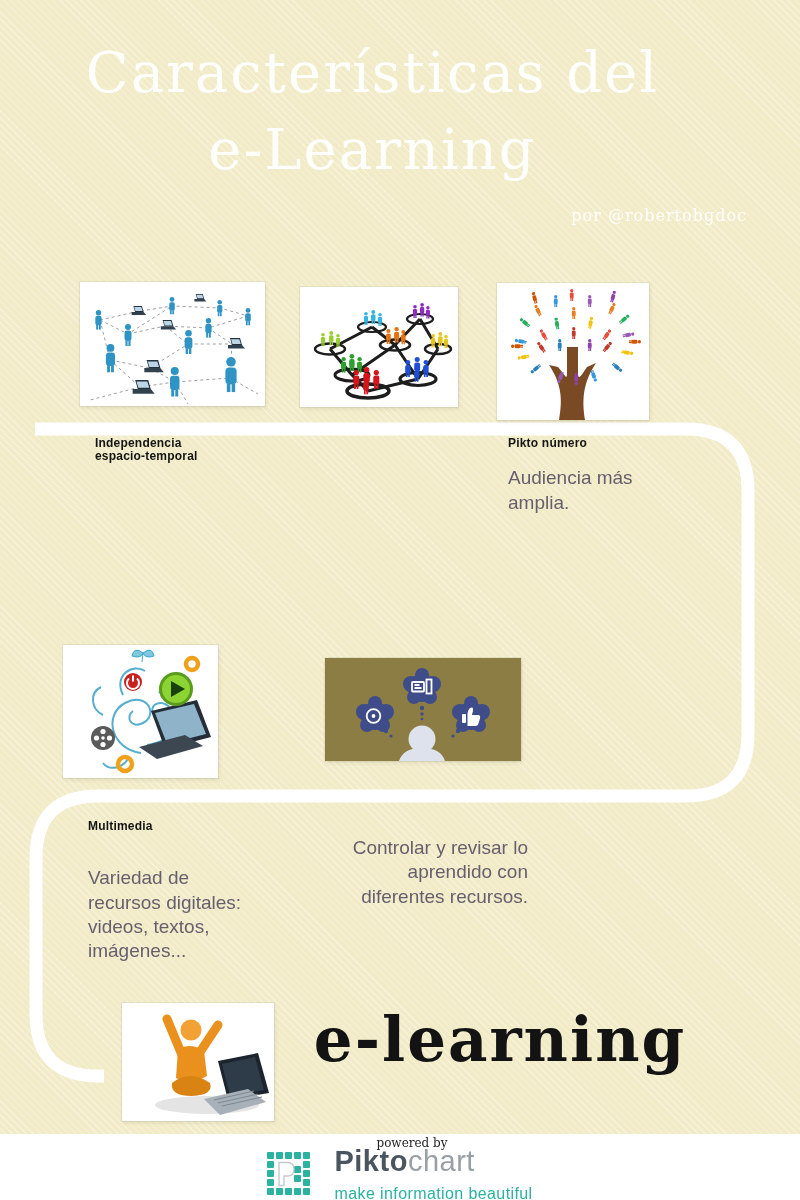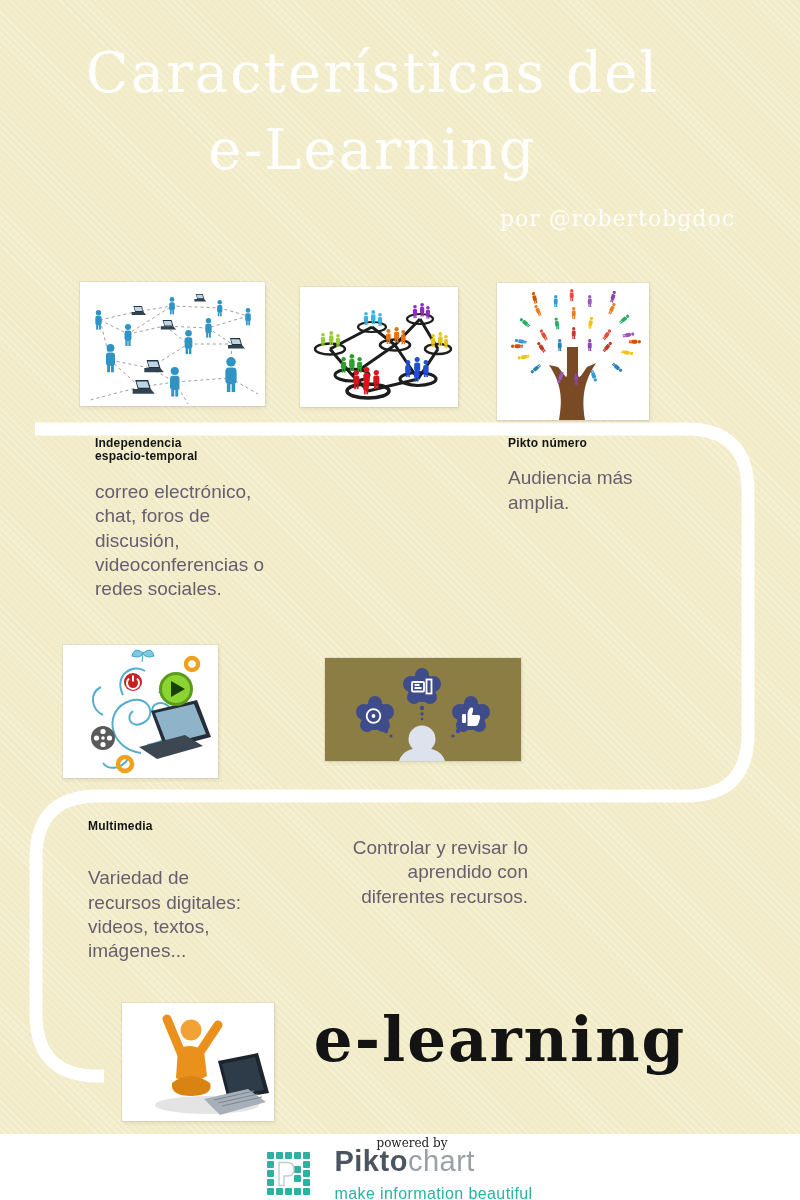--- a/index.html
+++ b/index.html
@@ -10,22 +10,22 @@
     background-image:repeating-linear-gradient(45deg, rgba(255,255,255,.35) 0 1px, rgba(255,255,255,0) 1px 5px);
   }
   .abs{position:absolute;}
   
   .title{
     left:0;top:34px;width:745px;text-align:center;color:#ffffff;
     font-family:"DejaVu Serif",serif;font-size:56px;line-height:1.38;
     letter-spacing:2px;opacity:.96;
   }
   .byline{
-    left:400px;top:206px;width:335px;text-align:right;color:#ffffff;
-    font-family:"DejaVu Serif",serif;font-size:22px;letter-spacing:1px;opacity:.95;
+    left:412px;top:206px;width:335px;text-align:right;color:#ffffff;
+    font-family:"DejaVu Serif",serif;font-size:16px;letter-spacing:1px;opacity:.95;
   }
   
   .snake{left:0;top:0;pointer-events:none;}
   
   .img{background:#ffffff;box-shadow:0 0 0 1px rgba(0,0,0,.05), 1px 2px 4px rgba(0,0,0,.08);}
   .img svg{display:block;}
   
   .col h3{
     margin:0;color:#141414;font-size:12px;line-height:1.12;font-weight:700;
     letter-spacing:.2px;
@@ -234,21 +234,20 @@
           </g>
       </g>
     </svg>
   </div>
 
   <div class="abs col r1" style="left:95px;top:437px;width:180px">
     <h3>
       <span>Independencia</span>
       <span>espacio-temporal</span>
     </h3>
-    <p>correo electrónico, chat, foros de discusión, videoconferencias o redes sociales.</p>
   </div>
 
 
   <div class="abs col r1" style="left:508px;top:437px;width:190px">
     <h3>
       <span>Pikto número</span>
     </h3>
     <p>Audiencia más amplia.</p>
   </div>
 

